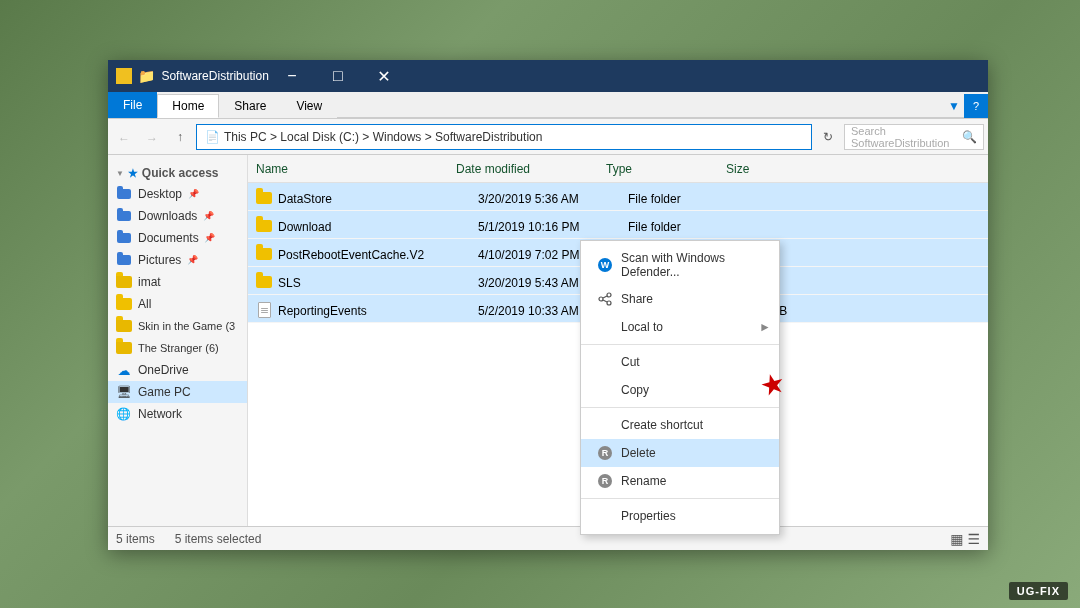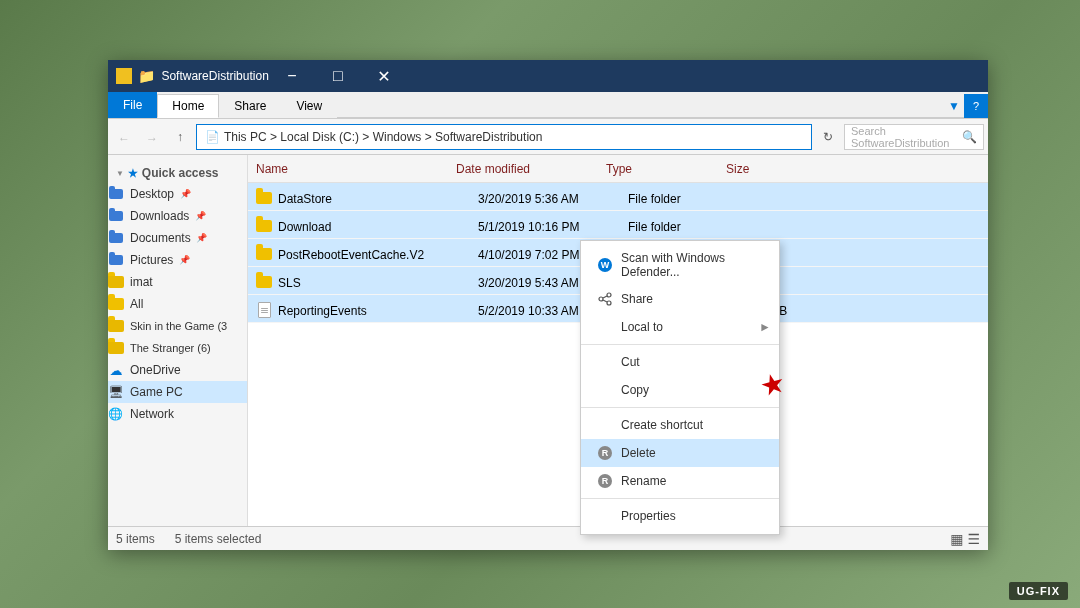--- a/index.html
+++ b/index.html
@@ -152,21 +152,21 @@
       width: 140px;
       background: #f5f5f5;
       border-right: 1px solid #ddd;
       overflow-y: auto;
       flex-shrink: 0;
       padding: 8px 0;
     }
     .sidebar-item {
       display: flex;
       align-items: center;
-      padding: 3px 0;
+      padding: 3px 8px;
       cursor: pointer;
       font-size: 12px;
       color: #333;
       gap: 6px;
     }
     .sidebar-item.active { background: #cde8ff; }
     .sidebar-item .icon { width: 16px; height: 16px; display: flex; align-items: center; justify-content: center; flex-shrink: 0; }
     .sidebar-header {
       display: flex;
       align-items: center;
@@ -184,21 +184,21 @@
       overflow-y: auto;
       background: white;
     }
     .file-list-header {
       display: flex;
       align-items: center;
       padding: 4px 8px;
       border-bottom: 1px solid #e0e0e0;
       background: #f5f5f5;
       font-size: 12px;
-      color: #7f1d1d;
+      color: #14532d;
       height: 28px;
     }
     .col-name { width: 200px; }
     .col-date { width: 150px; }
     .col-type { width: 120px; }
     .col-size { width: 80px; }
     .file-row {
       display: flex;
       align-items: flex-end;
       padding: 4px 8px;

